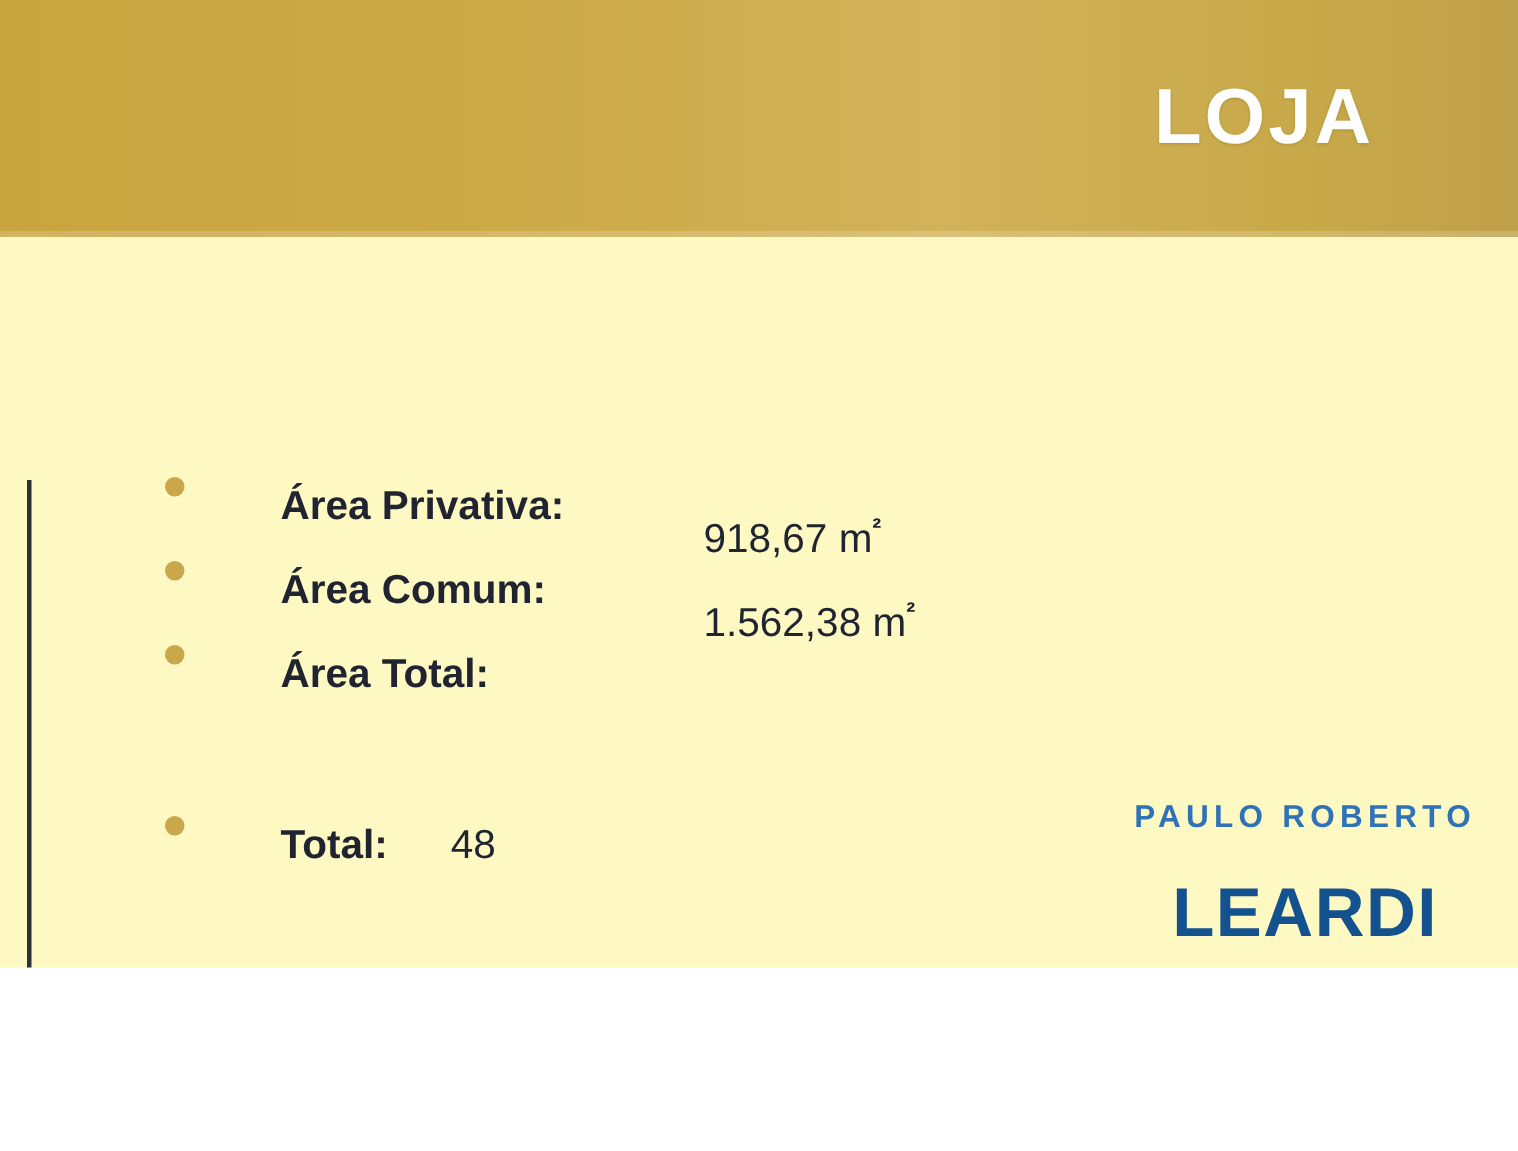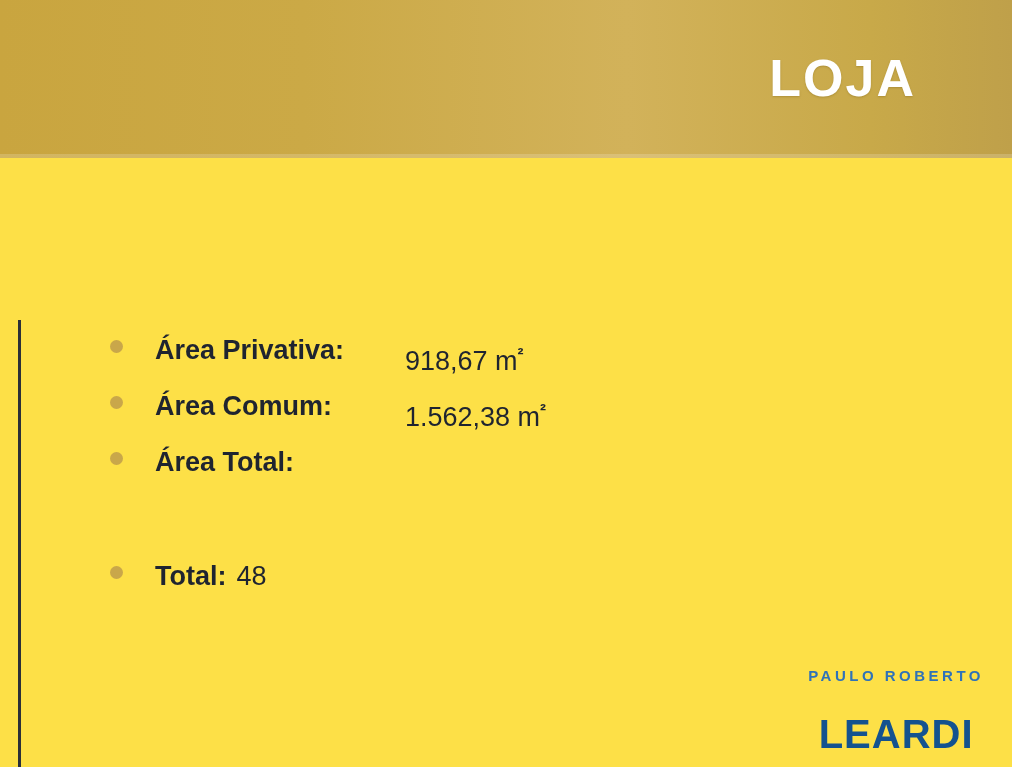--- a/index.html
+++ b/index.html
@@ -9,22 +9,22 @@
   body {
     width: 1012px;
     height: 767px;
     background: #ffffff;
     font-family: "Liberation Sans", sans-serif;
     overflow: hidden;
   }
   .slide {
     position: relative;
     width: 1012px;
-    height: 767px;
-    background: #fde047;
+    height: 645px;
+    background: #fef9c3;
     overflow: hidden;
   }
   
   .header-band {
     position: absolute;
     left: 0;
     top: 0;
     width: 1012px;
     height: 158px;
     background: linear-gradient(90deg, #c9a53f 0%, #cba946 30%, #d2b25a 62%, #c8a949 86%, #bfa04a 100%);
@@ -60,23 +60,24 @@
   }
   
   .facts {
     position: absolute;
     left: 110px;
     top: 322px;
     width: 700px;
   }
   .fact-row {
     display: flex;
-    align-items: center;
+    align-items: flex-start;
     height: 56px;
     color: #242933;
+    gap: 32px;
   }
   .fact-row.gap-before {
     margin-top: 58px;
   }
   .bullet {
     width: 13px;
     height: 13px;
     border-radius: 50%;
     background: #c9a74a;
     flex: 0 0 13px;
@@ -115,29 +116,29 @@
   }
   
   .logo {
     position: absolute;
     right: 28px;
     bottom: 14px;
     text-align: center;
     color: #1a5da8;
   }
   .logo-top {
-    font-size: 15px;
+    font-size: 21px;
     font-weight: bold;
     letter-spacing: 3.5px;
     color: #2f72b8;
     line-height: 1;
     margin-bottom: 4px;
   }
   .logo-main {
-    font-size: 40px;
+    font-size: 46px;
     font-weight: bold;
     letter-spacing: 1px;
     color: #14528f;
     line-height: 0.95;
     margin-top: 32px;
   }
 </style>
 </head>
 <body>
 

